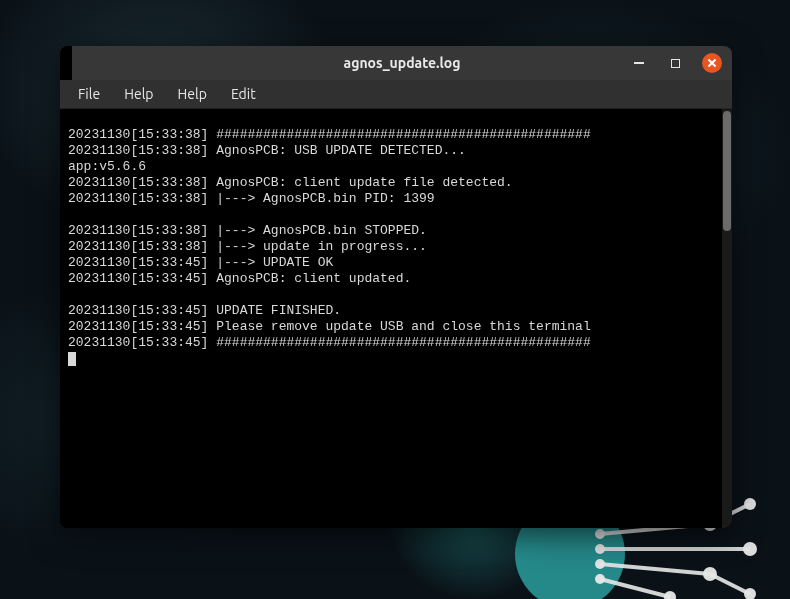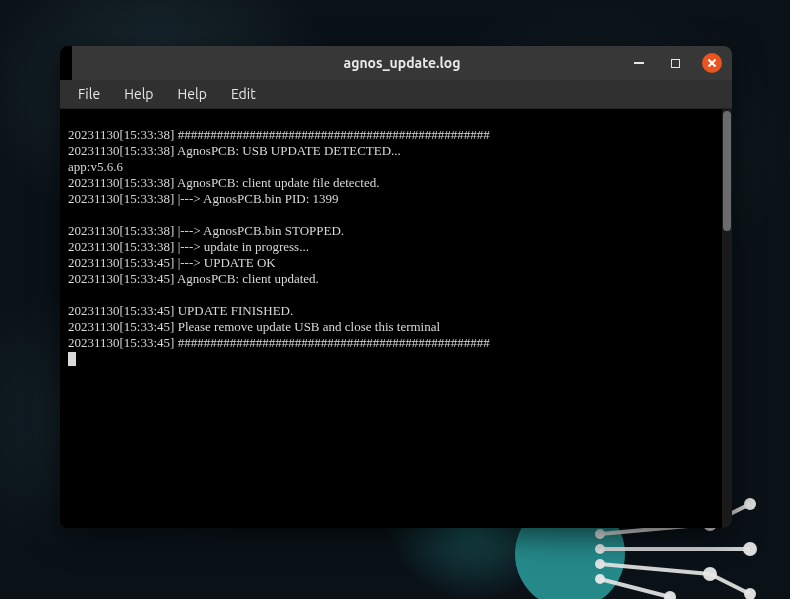--- a/index.html
+++ b/index.html
@@ -128,21 +128,21 @@
   }
 
   .terminal-wrap {
     flex: 1;
     display: flex;
     background: #000;
   }
   .terminal {
     flex: 1;
     padding: 18px 8px 10px 8px;
-    font-family: Liberation Serif, serif;
+    font-family: Liberation Mono, monospace;
     font-size: 13px;
     line-height: 16px;
     color: #d9d9d9;
     white-space: pre;
     overflow: hidden;
   }
   .cursor {
     display: inline-block;
     width: 8px;
     height: 14px;

